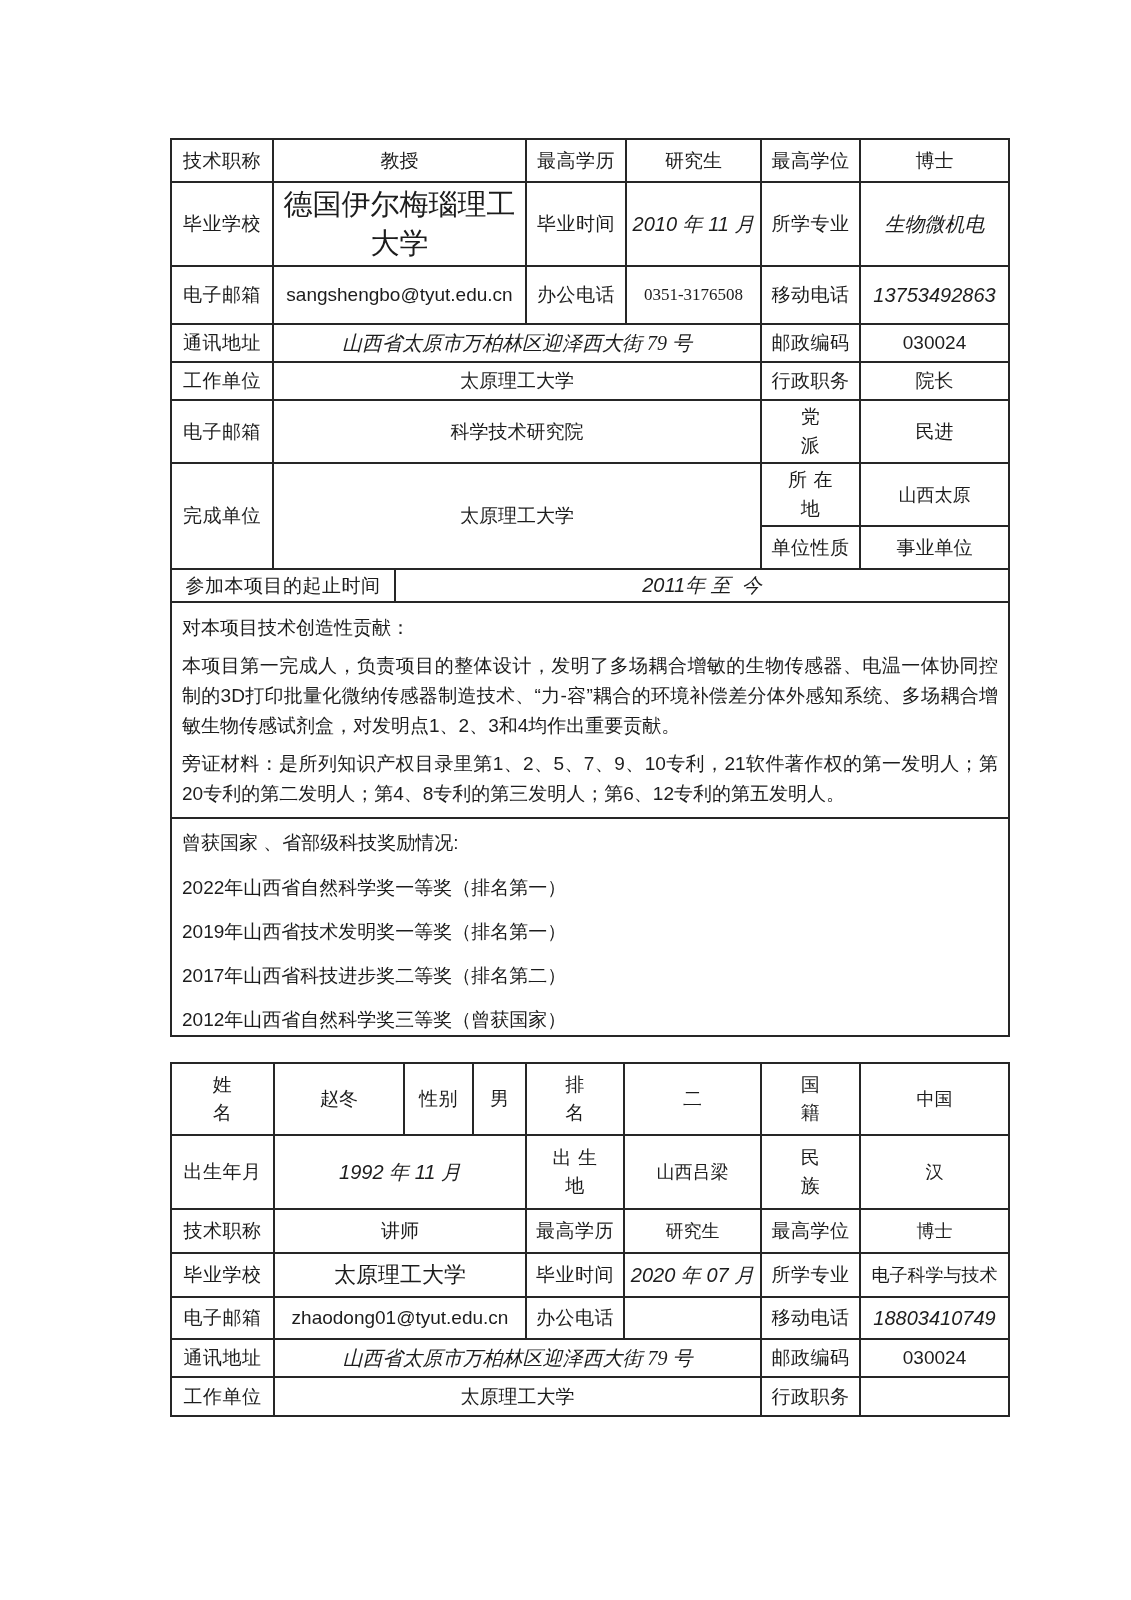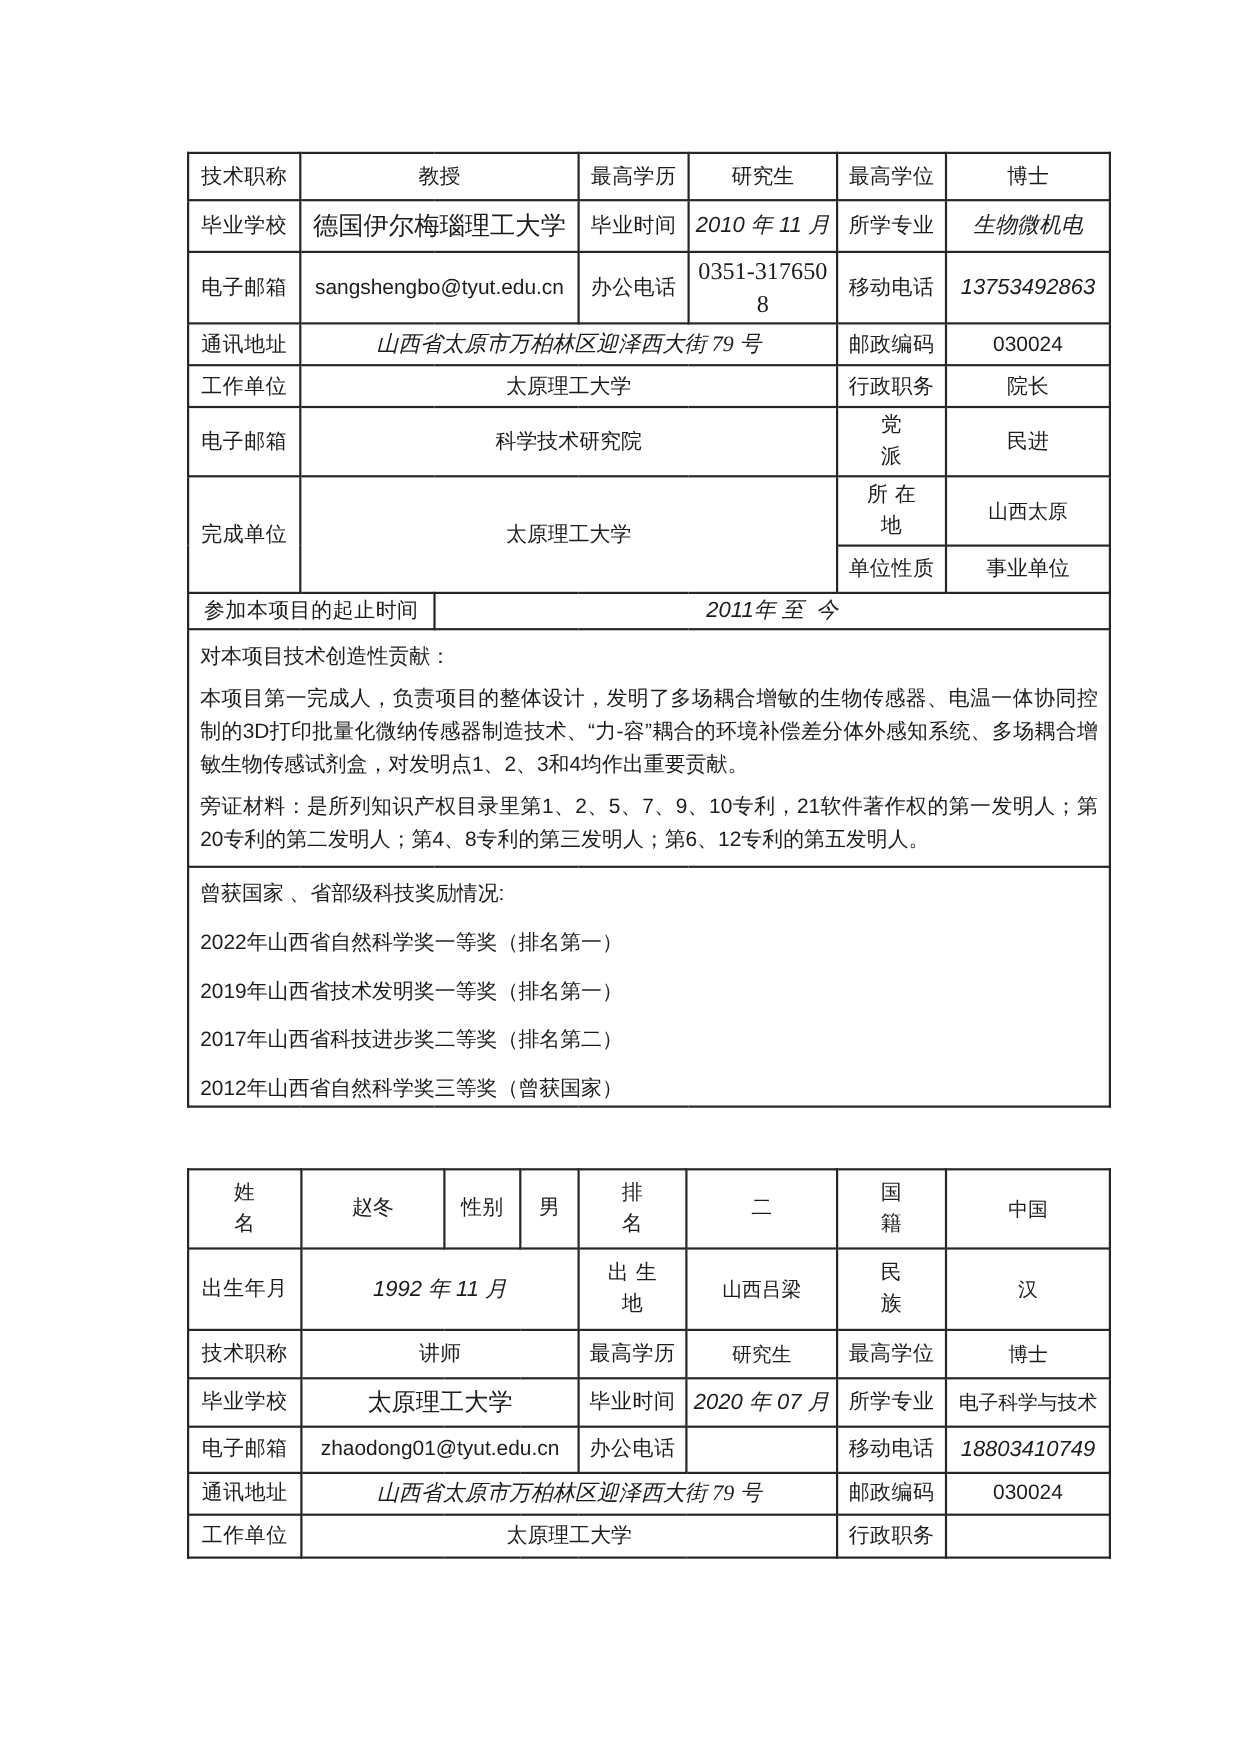--- a/index.html
+++ b/index.html
@@ -18,22 +18,22 @@
   td {
     border:2px solid #262626;
     text-align:center; vertical-align:middle;
     font-size:19px; line-height:1.35;
     padding:2px 4px; overflow:hidden;
   }
   .label { font-family:"Liberation Sans", sans-serif; letter-spacing:0.5px;border-radius:12px; }
   .serif { font-family:"Liberation Serif","DejaVu Serif", serif; }
   .stack { white-space:pre-line; line-height:1.5; }
   .breakall { word-break:break-all; }
-  .fs18 { font-size:18px; } .fs20 { font-size:20px;font-style:italic; } .fs21 { font-size:22px; }
-  .fs22 { font-size:22px; } .fs23 { font-size:23px; }
+  .fs18 { font-size:18px; } .fs20 { font-size:20px;font-style:italic; } .fs21 { font-size:17px; }
+  .fs22 { font-size:22px; } .fs23 { font-size:29px; }
 
   .blockcell { text-align:left; vertical-align:top; padding:10px 10px 0 10px; }
   .block-heading { line-height:30px; margin-bottom:8px; }
   .block-para { line-height:30px; margin-bottom:8px; text-align:justify; }
   .awards-heading { line-height:24px; margin-top:2px; }
   .award-item { margin-top:21px; line-height:23px; }
 </style>
 </head>
 <body>
 

